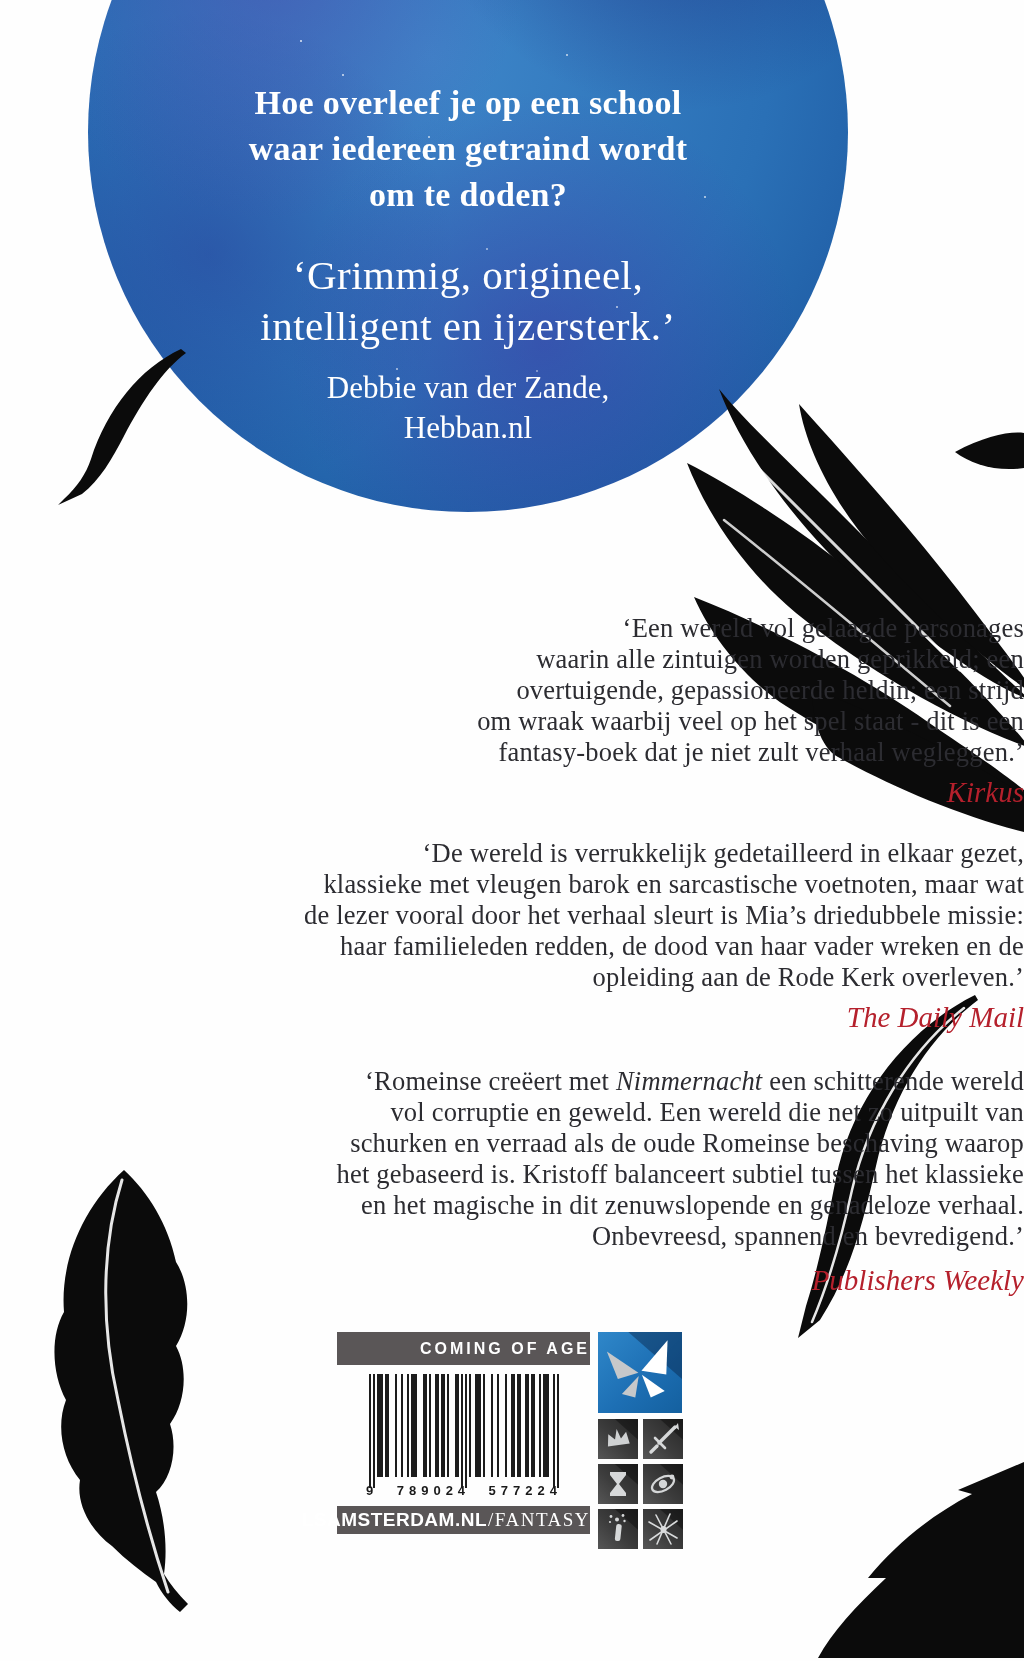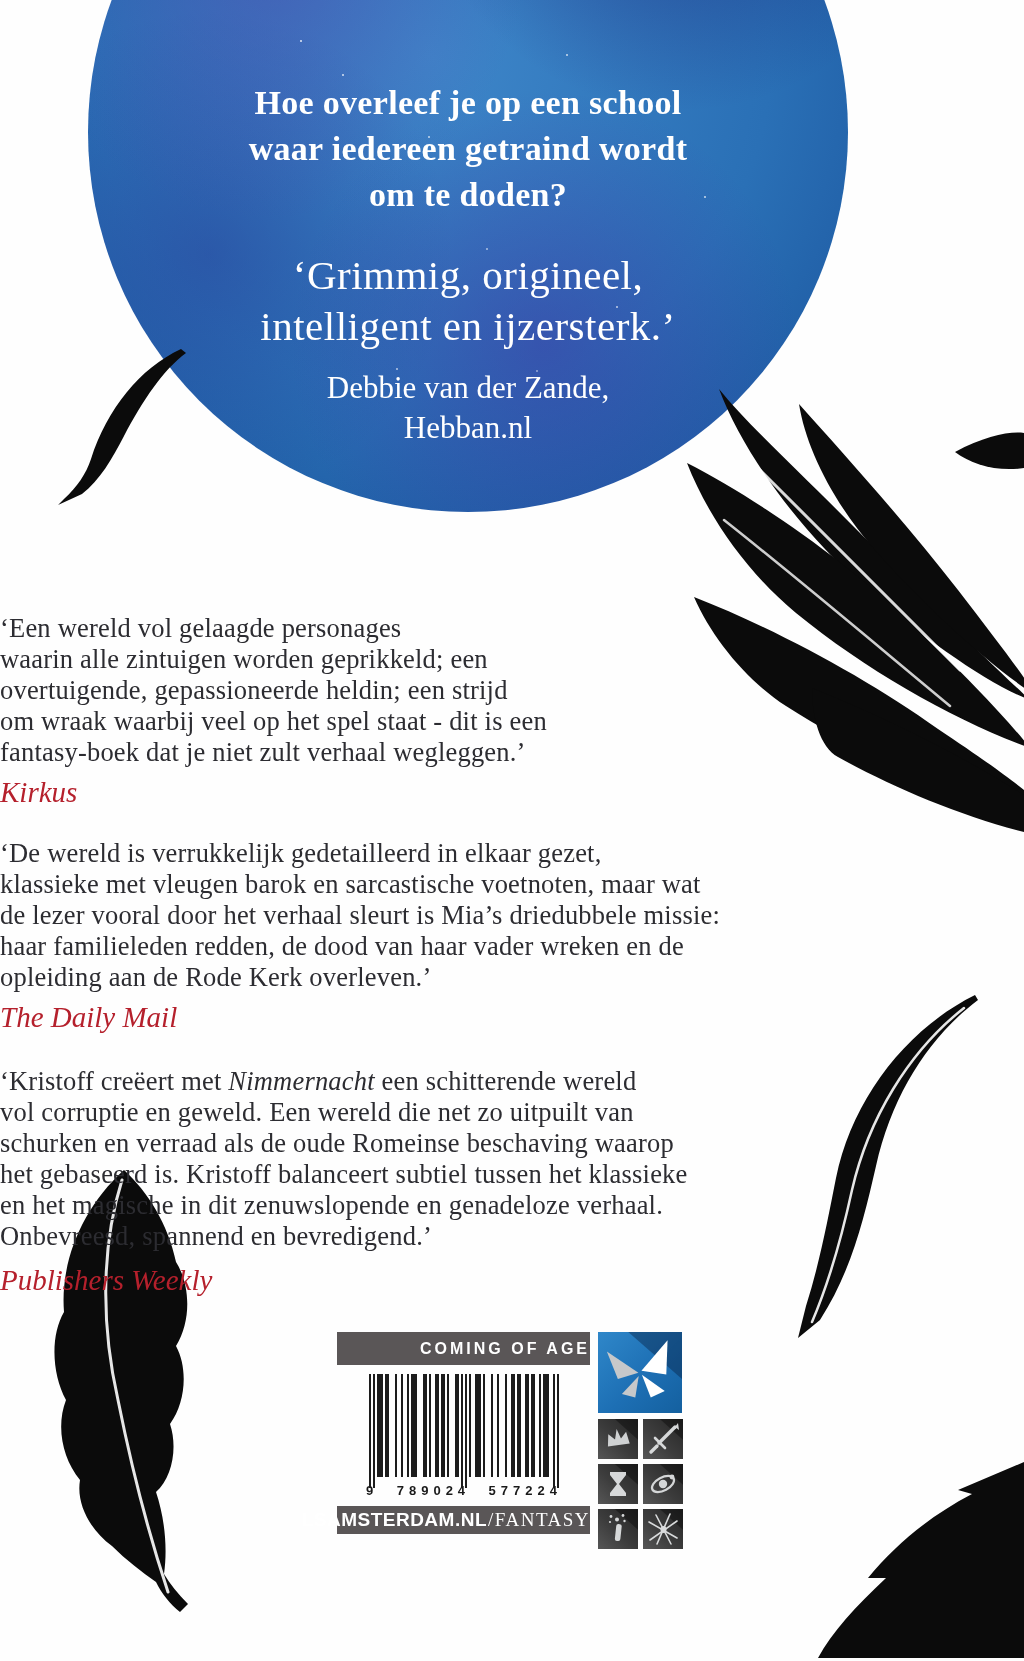--- a/index.html
+++ b/index.html
@@ -26,21 +26,21 @@
   
   .circle-text{color:#fff;text-align:center;z-index:3;width:760px;left:88px;}
   .question{top:80px;font-size:34px;line-height:46px;font-weight:bold;letter-spacing:.3px;}
   .soft-quote{top:250px;font-size:41px;line-height:51px;font-weight:normal;letter-spacing:.5px;}
   .attribution{top:356px;font-size:31px;line-height:40px;font-weight:normal;margin-top:12px;}
 
   
   .ink{left:0;top:0;z-index:2;pointer-events:none;}
 
   
-  .quote{left:0;width:1024px;text-align:left;color:#2c2c31;z-index:3;}
+  .quote{left:0;width:1024px;text-align:right;color:#2c2c31;z-index:3;}
   .quote .lines{font-size:26.5px;line-height:31px;letter-spacing:.2px;}
   .quote .src{font-size:29px;font-style:italic;color:#b5202c;margin-top:8px;}
   .q1{top:613px;} .q2{top:838px;} .q3{top:1066px;}
   .q3 .src{margin-top:12px;}
 
   
   .graybar{background:#5a5657;color:#fff;display:flex;align-items:center;justify-content:flex-end;}
   .coa{left:337px;top:1332px;width:253px;height:33px;
        font-family:"Liberation Sans",sans-serif;font-weight:bold;font-size:16px;letter-spacing:3px;}
   .lsbar{left:337px;top:1506px;width:253px;height:28px;font-size:19px;letter-spacing:.5px;}
@@ -138,21 +138,21 @@
       <div>de lezer vooral door het verhaal sleurt is Mia’s driedubbele missie:</div>
       <div>haar familieleden redden, de dood van haar vader wreken en de</div>
       <div>opleiding aan de Rode Kerk overleven.’</div>
     </div>
   <div class="src">The Daily Mail</div>
 </div>
 
 <div class="abs quote q3">
   <div class="lines">
     <div>
-      <span>‘Kristoff creëert met </span><em>Nimmernacht</em><span> een schitterende wereld</span>
+      <span>‘Romeinse creëert met </span><em>Nimmernacht</em><span> een schitterende wereld</span>
     </div>
     <div>
         <div>vol corruptie en geweld. Een wereld die net zo uitpuilt van</div>
         <div>schurken en verraad als de oude Romeinse beschaving waarop</div>
         <div>het gebaseerd is. Kristoff balanceert subtiel tussen het klassieke</div>
         <div>en het magische in dit zenuwslopende en genadeloze verhaal.</div>
         <div>Onbevreesd, spannend en bevredigend.’</div>
       </div>
   </div>
   <div class="src">Publishers Weekly</div>

